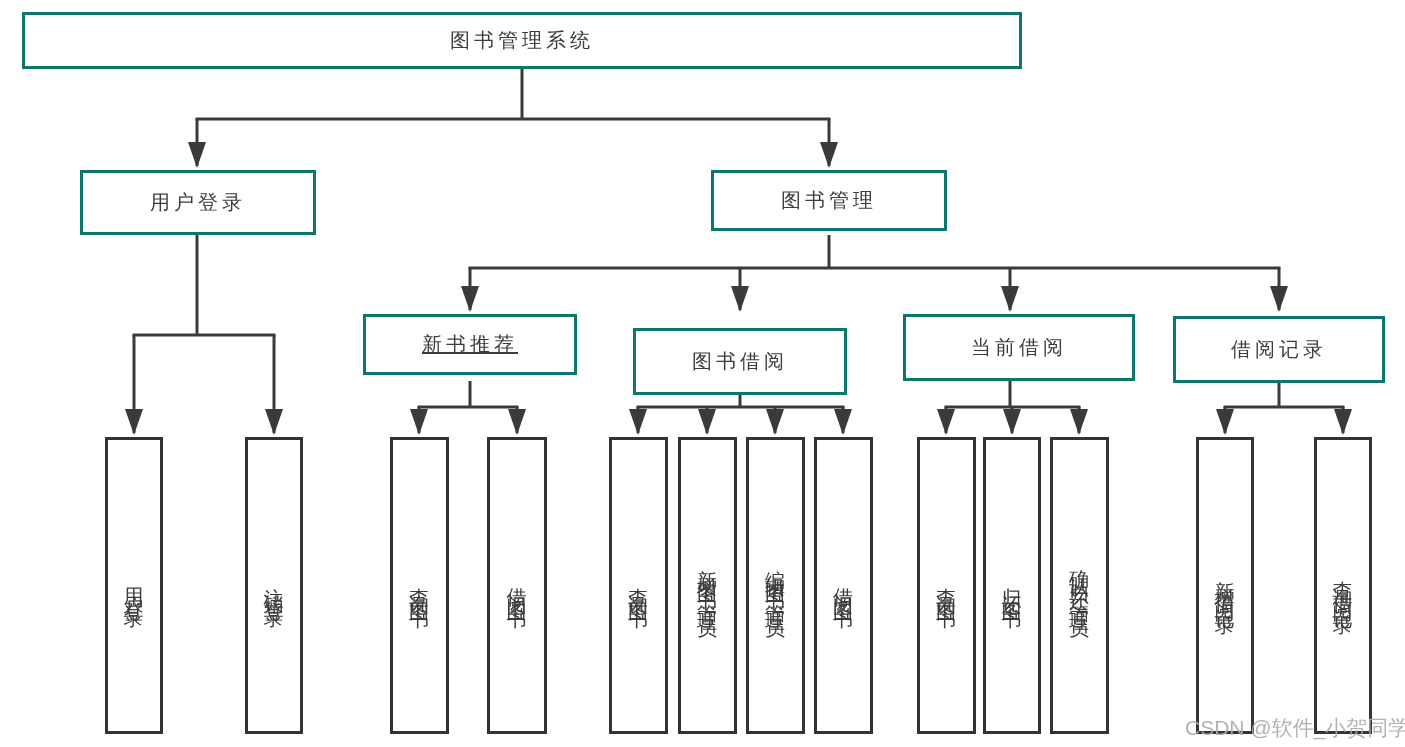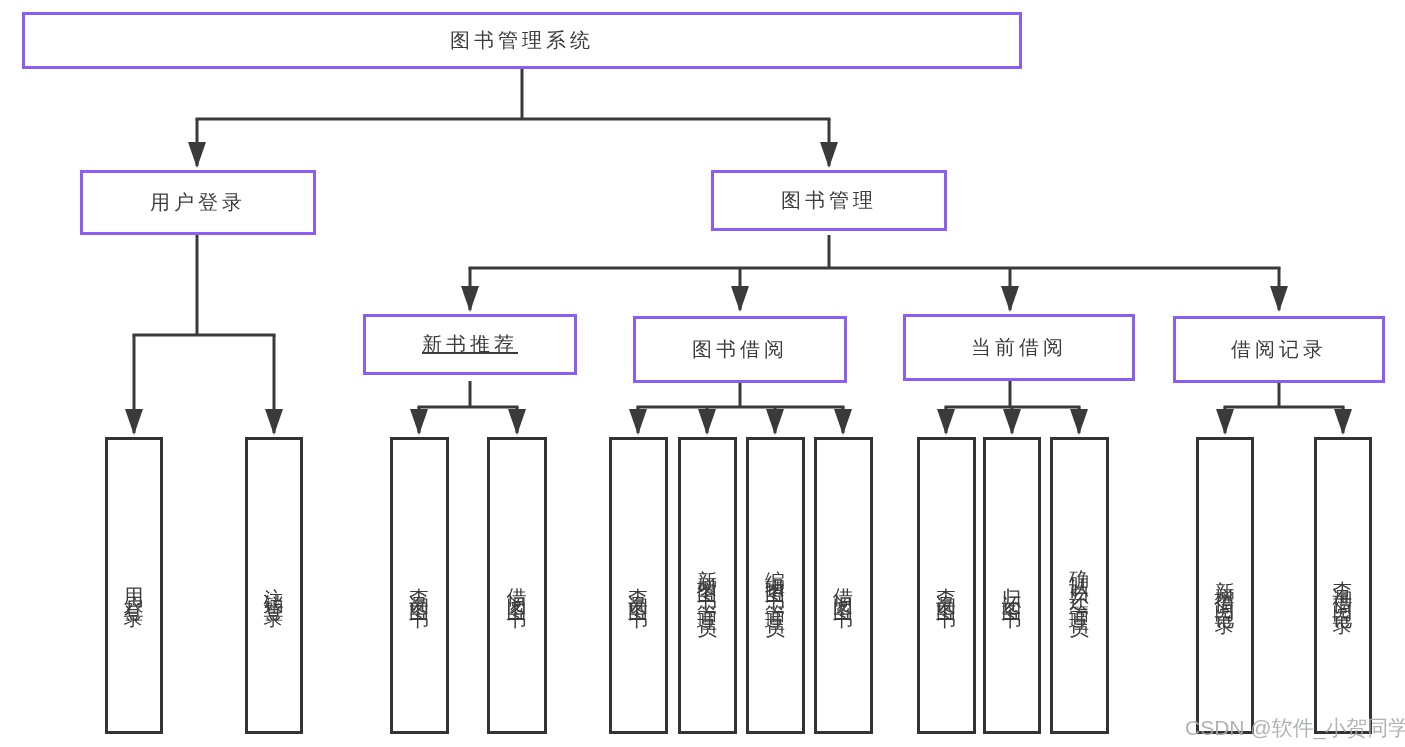--- a/index.html
+++ b/index.html
@@ -14,21 +14,21 @@
   #connectors {
     position: absolute;
     left: 0; top: 0;
     z-index: 1;
   }
   .hbox {
     position: absolute;
     z-index: 2;
     box-sizing: border-box;
     background: #ffffff;
-    border: 3px solid #8b5cf6;
+    border: 3px solid #0f766e;
     display: flex;
     align-items: center;
     justify-content: center;
     font-size: 20px;
     letter-spacing: 4px;
     color: #3c3c3c;
     white-space: nowrap;
   }
   .leaf {
     position: absolute;
@@ -113,21 +113,21 @@
       <line x1="1343" y1="407" x2="1343" y2="433" marker-end="url(#arrow)"></line>
     </g>
   </svg>
 
   <div class="hbox" style="left:22px; top:12px; width:1000px; height:57px;">图书管理系统</div>
 
   <div class="hbox" style="left:80px; top:170px; width:236px; height:65px;">用户登录</div>
   <div class="hbox" style="left:711px; top:170px; width:236px; height:61px;">图书管理</div>
 
   <div class="hbox" style="left:363px; top:314px; width:214px; height:61px;text-decoration:underline;">新书推荐</div>
-  <div class="hbox" style="left:633px; top:316px; width:214px; height:67px;">图书借阅</div>
+  <div class="hbox" style="left:633px; top:328px; width:214px; height:67px;">图书借阅</div>
   <div class="hbox" style="left:903px; top:314px; width:232px; height:67px;">当前借阅</div>
   <div class="hbox" style="left:1173px; top:316px; width:212px; height:67px;">借阅记录</div>
 
   <div class="leaf" style="left:105px; top:437px; width:58px; height:297px;">
     <span>用户登录</span>
   </div>
   <div class="leaf" style="left:245px; top:437px; width:58px; height:297px;">
     <span>注销登录</span>
   </div>
 

